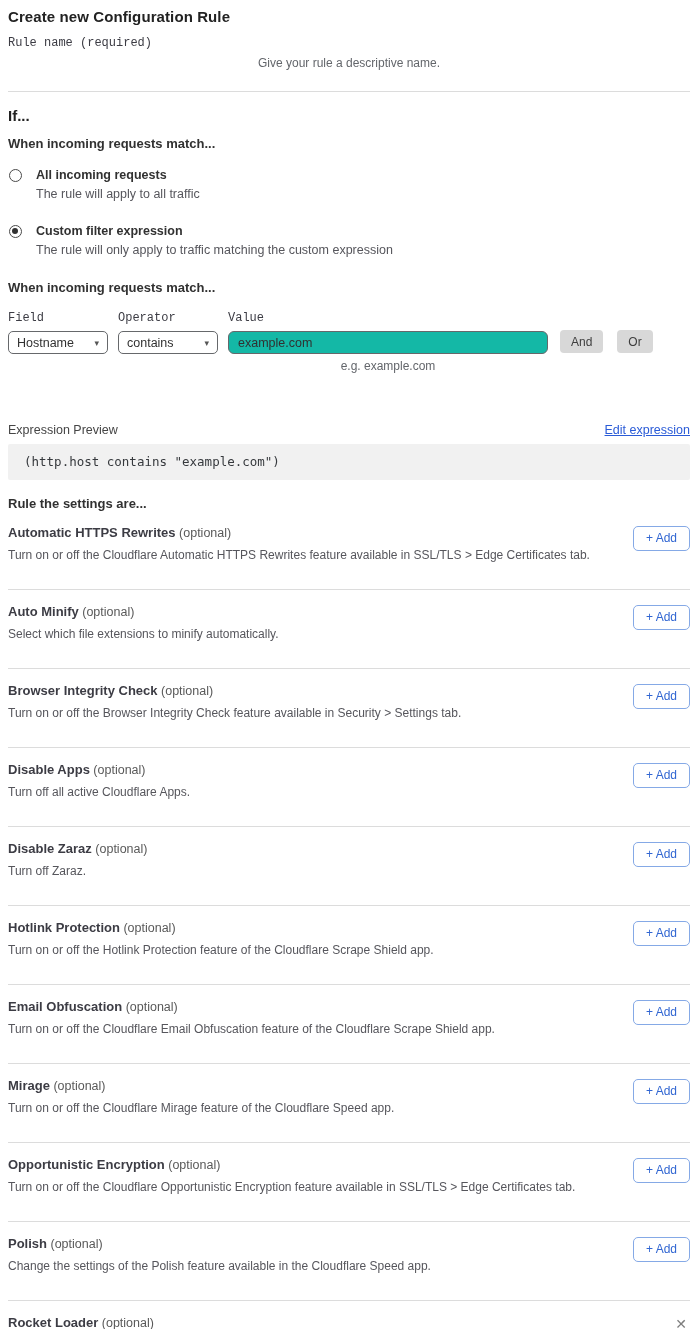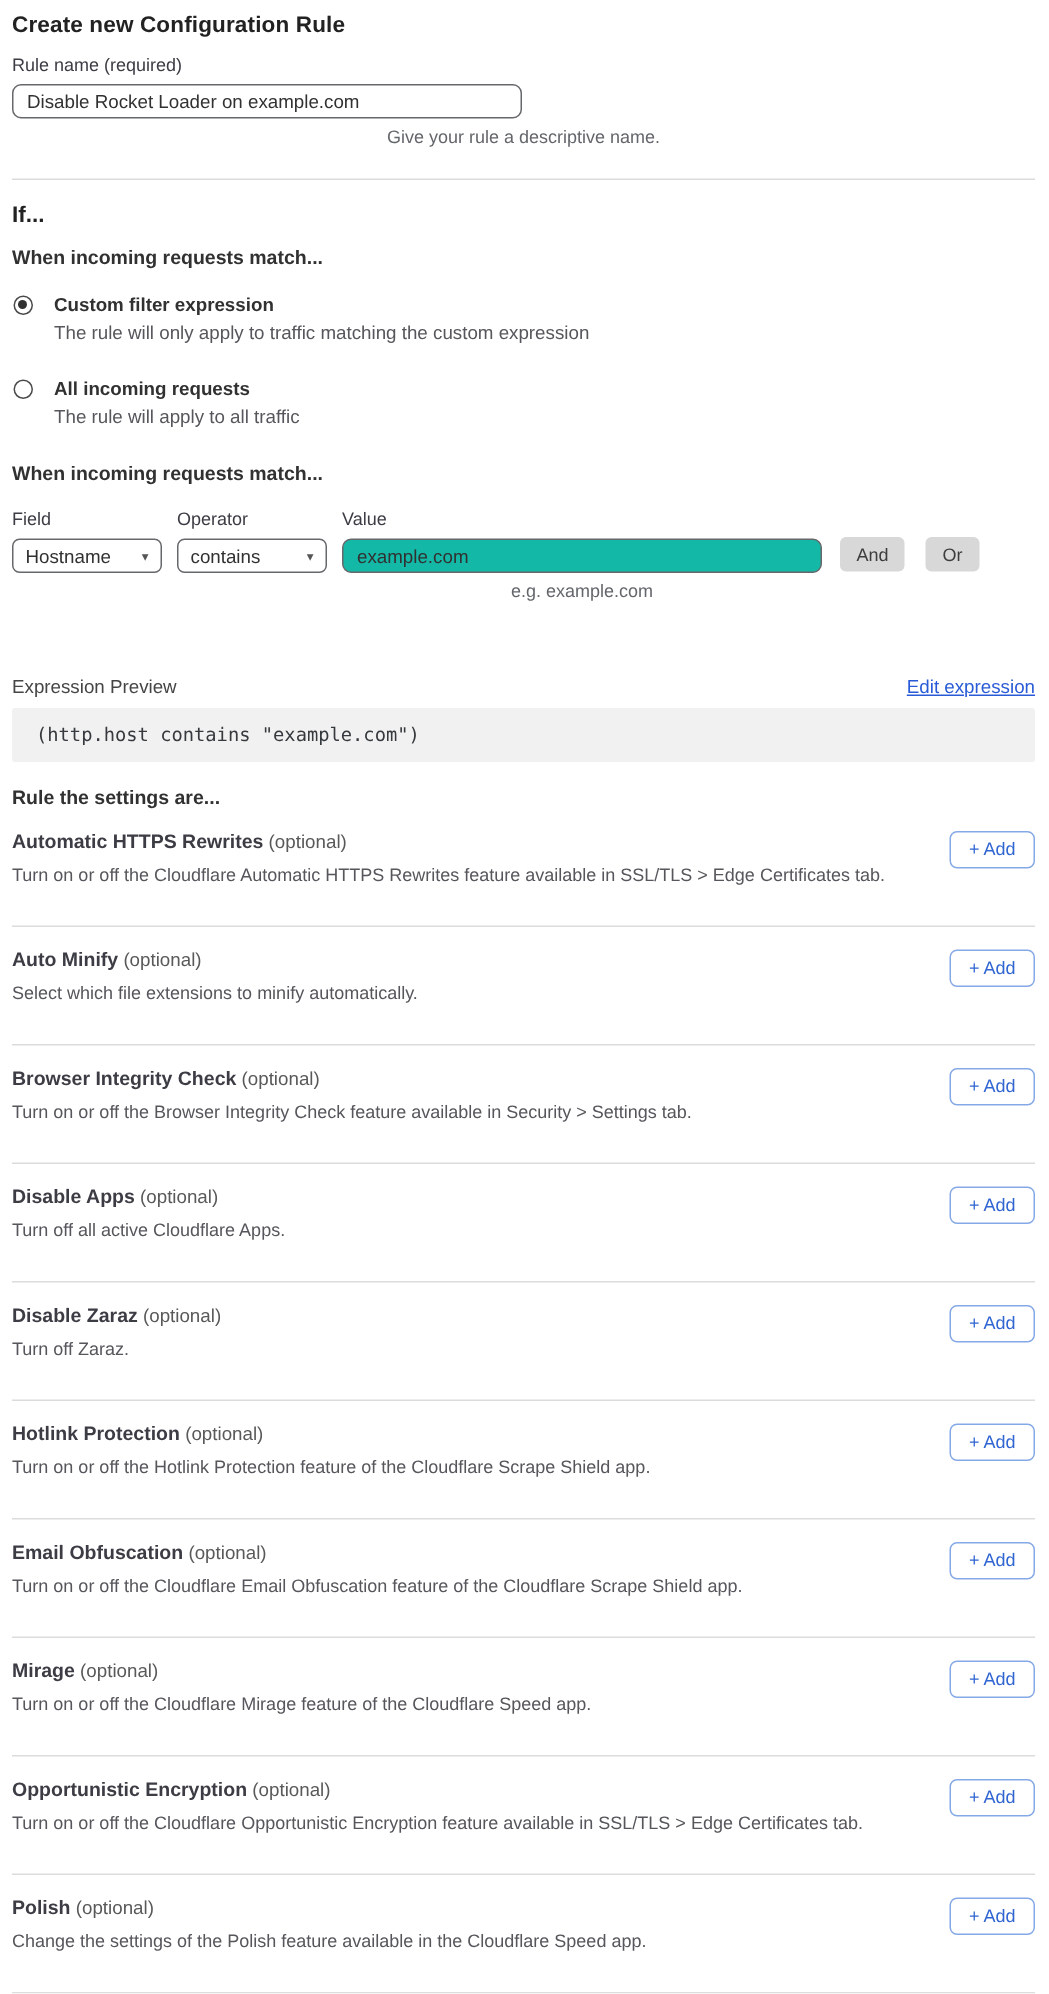--- a/index.html
+++ b/index.html
@@ -8,21 +8,21 @@
     height:1329px;
     font-family:"Liberation Sans", sans-serif;
     font-size:12.5px;
     color:#313131;
     overflow:hidden;
   }
   .page { padding:8px 9px 0 8px; }
 
   h1.page-title { font-size:15px; font-weight:bold; color:#222; letter-spacing:.1px; }
 
-  .field-label { font-size:12px; color:#3c3c44; margin-bottom:6px; }
+  .field-label { font-size:12px; color:#3c3c44; margin-bottom:6px;font-family:Liberation Mono, monospace; }
   .help-text { font-size:12px; color:#63666b; margin-top:5px;text-align:center; }
 
   .rule-name-section { margin-top:11px; }
   .text-input {
     font-family:"Liberation Sans", sans-serif;
     font-size:12.5px; color:#313131;
     border:1px solid #66686b; border-radius:6px;
     height:23px; padding:0 9px; background:#fff; outline:none;
   }
   #rule-name-input { width:340px; }
@@ -94,42 +94,41 @@
 </style>
 </head>
 <body>
 
 <div class="page">
 
   <h1 class="page-title">Create new Configuration Rule</h1>
 
   <div class="rule-name-section">
     <div class="field-label">Rule name (required)</div>
-    <input id="rule-name-input" class="text-input" type="text" value="Disable Rocket Loader on example.com" style="">
     <div class="help-text">Give your rule a descriptive name.</div>
   </div>
 
   <div class="divider"></div>
 
   <div class="if-heading">If...</div>
   <div class="match-heading">When incoming requests match...</div>
 
   <div class="radio-group">
+    <div class="radio-option">
+      <span class="radio-circle"></span>
+      <span>
+        <div class="radio-label">All incoming requests</div>
+        <div class="radio-desc">The rule will apply to all traffic</div>
+      </span>
+    </div>
     <div class="radio-option">
       <span class="radio-circle selected"></span>
       <span>
         <div class="radio-label">Custom filter expression</div>
         <div class="radio-desc">The rule will only apply to traffic matching the custom expression</div>
-      </span>
-    </div>
-    <div class="radio-option">
-      <span class="radio-circle"></span>
-      <span>
-        <div class="radio-label">All incoming requests</div>
-        <div class="radio-desc">The rule will apply to all traffic</div>
       </span>
     </div>
   </div>
 
   <div class="builder">
     <div class="match-heading" style="margin-top:0;">When incoming requests match...</div>
     <div class="builder-row">
       <div class="builder-col">
         <div class="field-label">Field</div>
         <div id="field-select" class="select-box">

